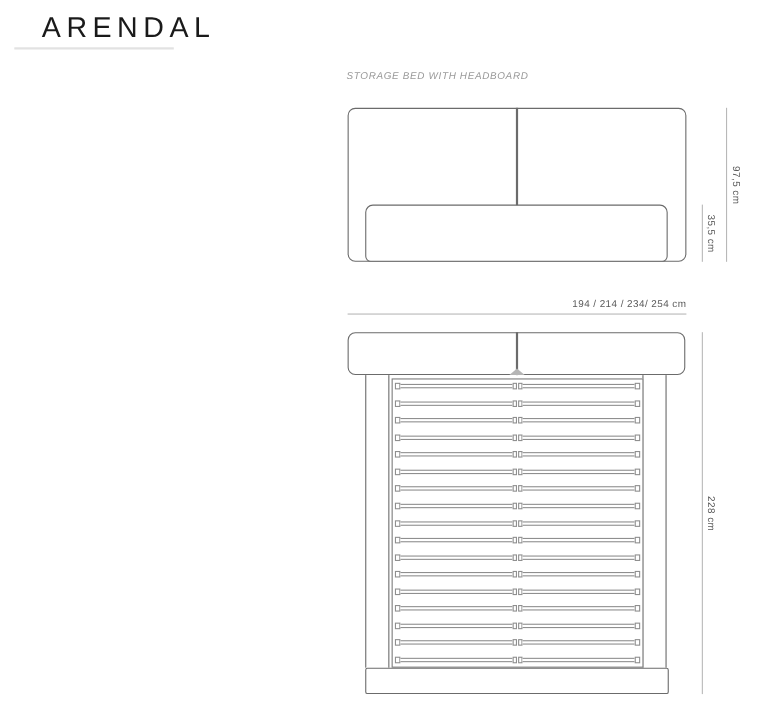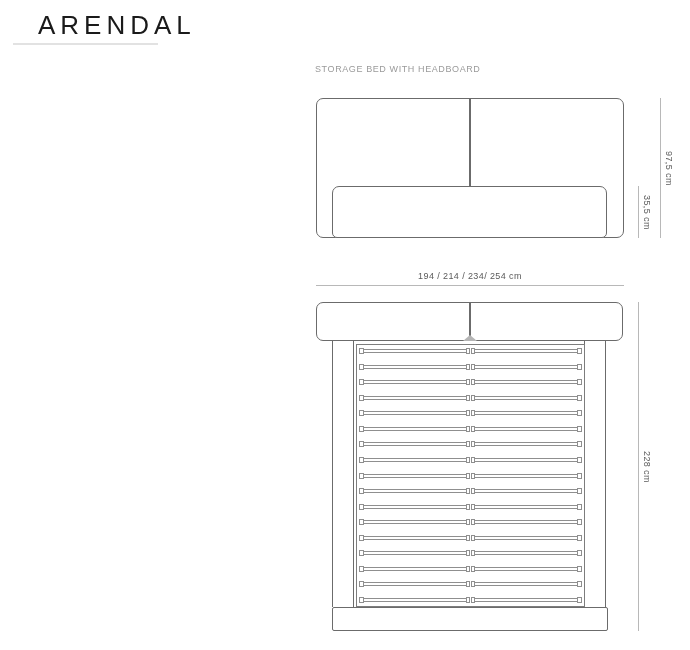--- a/index.html
+++ b/index.html
@@ -20,21 +20,21 @@
 
   
   .title{
     left:14px;top:10px;font-size:26px;font-weight:400;
     letter-spacing:5px;color:var(--title);margin-left:24px;
   }
   .title-underline{left:13px;top:43px;width:145px;height:2px;background:#e2e2e2;}
 
   
   .caption{
-    left:315px;top:64px;font-size:9px;color:var(--caption);letter-spacing:0.6px;
+    left:315px;top:64px;font-size:9px;color:var(--caption);letter-spacing:0.6px;font-style:italic;
   }
 
   
   .outline{border:1.5px solid var(--outline);background:#fff;}
 
   
   .hb-front{left:316px;top:98px;width:308px;height:140px;border-radius:7px;}
   .hb-front-divider{left:469px;top:98px;width:1.5px;height:89px;background:var(--outline);}
   .base-front{left:332px;top:186px;width:275px;height:52px;border-radius:7px 7px 5px 5px;}
 
@@ -47,21 +47,21 @@
     font-size:9px;color:var(--dim-text);letter-spacing:0.4px;white-space:nowrap;
   }
   .dim-label-h{
     font-size:9px;color:var(--dim-text);letter-spacing:0.4px;text-align:center;white-space:nowrap;
   }
   .dim-total-h{left:660px;top:98px;height:140px;}
   .lbl-total-h{left:663px;top:98px;width:12px;height:140px;}
   .dim-base-h{left:638px;top:186px;height:52px;}
   .lbl-base-h{left:641px;top:186px;width:12px;height:52px;}
   .dim-width{left:316px;top:285px;width:308px;}
-  .lbl-width{left:316px;top:271px;width:308px;}
+  .lbl-width{left:316px;top:271px;width:308px;text-align:right;}
   .dim-depth{left:638px;top:302px;height:329px;}
   .lbl-depth{left:641px;top:302px;width:12px;height:329px;}
 
   
   .hb-top{left:316px;top:302px;width:307px;height:39px;border-radius:7px;}
   .hb-top-divider{left:469px;top:302px;width:1.5px;height:39px;background:var(--outline);}
   .hb-seam-shadow{
     left:463px;top:335px;width:0;height:0;
     border-left:7px solid transparent;border-right:7px solid transparent;
     border-bottom:6px solid #b5b5b5;

